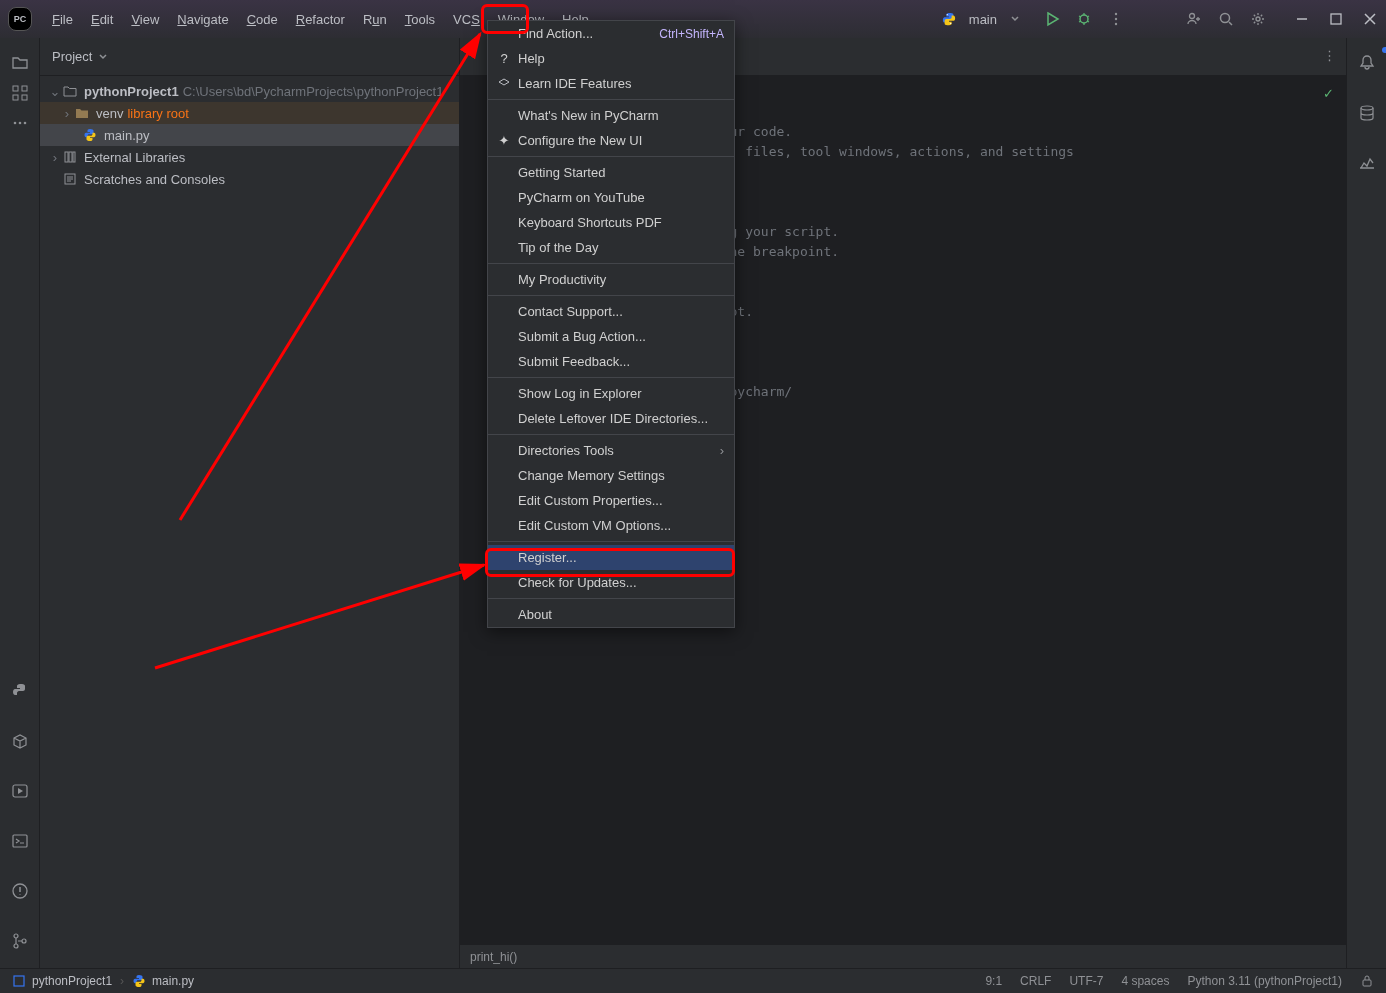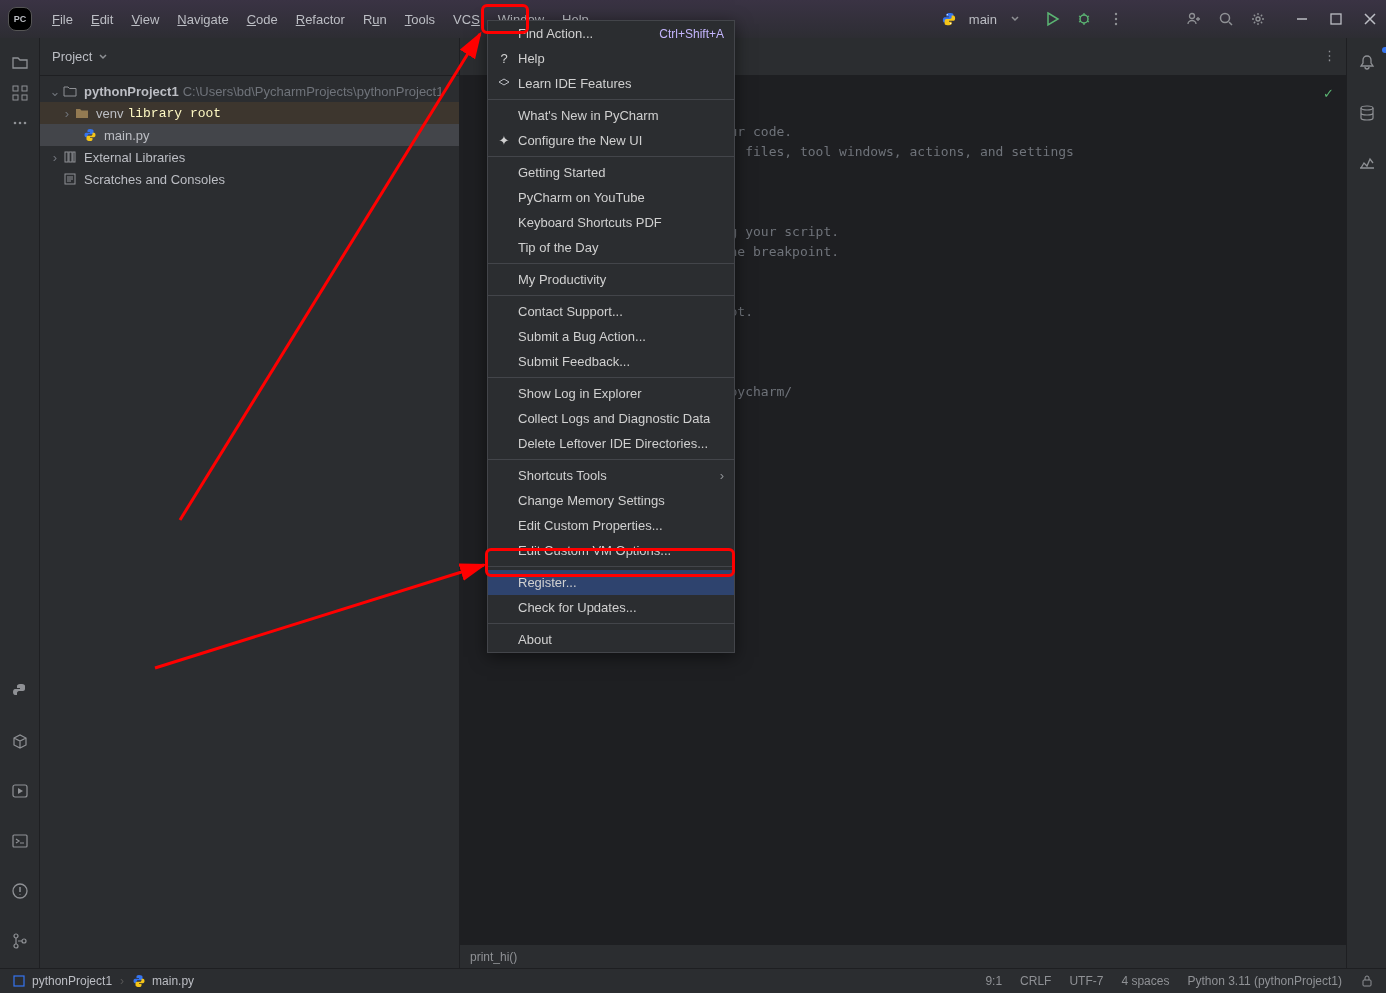--- a/index.html
+++ b/index.html
@@ -27,21 +27,21 @@
 .tree { padding: 4px 0; }
 .tree-row { display: flex; align-items: center; height: 22px; padding-left: 8px; cursor: pointer; white-space: nowrap; overflow: hidden; }
 .tree-row.indent1 { padding-left: 20px; }
 .tree-row.indent2 { padding-left: 42px; }
 .tree-row.selected { background: #43454a; }
 .tree-row.venv { background: #3d362e; }
 .tree-arrow { width: 14px; display: inline-flex; justify-content: center; color: #6f737a; }
 .tree-icon { width: 16px; height: 16px; margin-right: 6px; display: inline-flex; align-items: center; justify-content: center; }
 .tree-label { color: #bcbec4; }
 .tree-label-dim { color: #6f737a; margin-left: 4px; }
-.tree-label-lib { color: #fef9c3; margin-left: 4px; font-family: Liberation Mono, monospace; }
+.tree-label-lib { color: #f97316; margin-left: 4px; }
 
 .editor-area { flex: 1; display: flex; flex-direction: column; background: #1e1f22; position: relative; }
 .editor-tabs { height: 38px; display: flex; align-items: flex-end; padding-left: 6px; background: #2b2d30; border-bottom: 1px solid #1e1f22; }
 .editor-body { flex: 1; display: flex; overflow: hidden; position: relative; }
 .gutter-col { width: 60px; background: #1e1f22; color: #4b5059; font-family: 'Consolas', monospace; font-size: 13px; text-align: right; padding: 6px 10px 0 0; line-height: 20px; }
 .code-col { flex: 1; font-family: 'Consolas', monospace; font-size: 13px; padding: 6px 0 0 6px; line-height: 20px; color: #6f737a; white-space: pre; }
 .breadcrumb-bar { height: 24px; background: #2b2d30; border-top: 1px solid #1e1f22; padding: 0 10px; display: flex; align-items: center; font-size: 12px; color: #8f9195; }
 
 .right-gutter { width: 40px; background: #2b2d30; border-left: 1px solid #1e1f22; display: flex; flex-direction: column; align-items: center; padding-top: 10px; gap: 20px; }
 .notif-dot { position: absolute; width: 6px; height: 6px; background: #3574f0; border-radius: 50%; top: -1px; right: -1px; }
@@ -386,28 +386,25 @@
       <span>Submit a Bug Action...</span>
     </div>
   <div class="dd-item">
       <span>Submit Feedback...</span>
     </div>
   <div class="dd-sep"></div>
   <div class="dd-item">
       <span>Show Log in Explorer</span>
     </div>
   <div class="dd-item">
-      <span>Collect Logs and Diagnostic Data</span>
-    </div>
-  <div class="dd-item">
       <span>Delete Leftover IDE Directories...</span>
     </div>
   <div class="dd-sep"></div>
   <div class="dd-item">
-      <span>Shortcuts Tools</span>
+      <span>Directories Tools</span>
       <span class="dd-submenu-arrow">›</span>
     </div>
   <div class="dd-item">
       <span>Change Memory Settings</span>
     </div>
   <div class="dd-item">
       <span>Edit Custom Properties...</span>
     </div>
   <div class="dd-item">
       <span>Edit Custom VM Options...</span>

